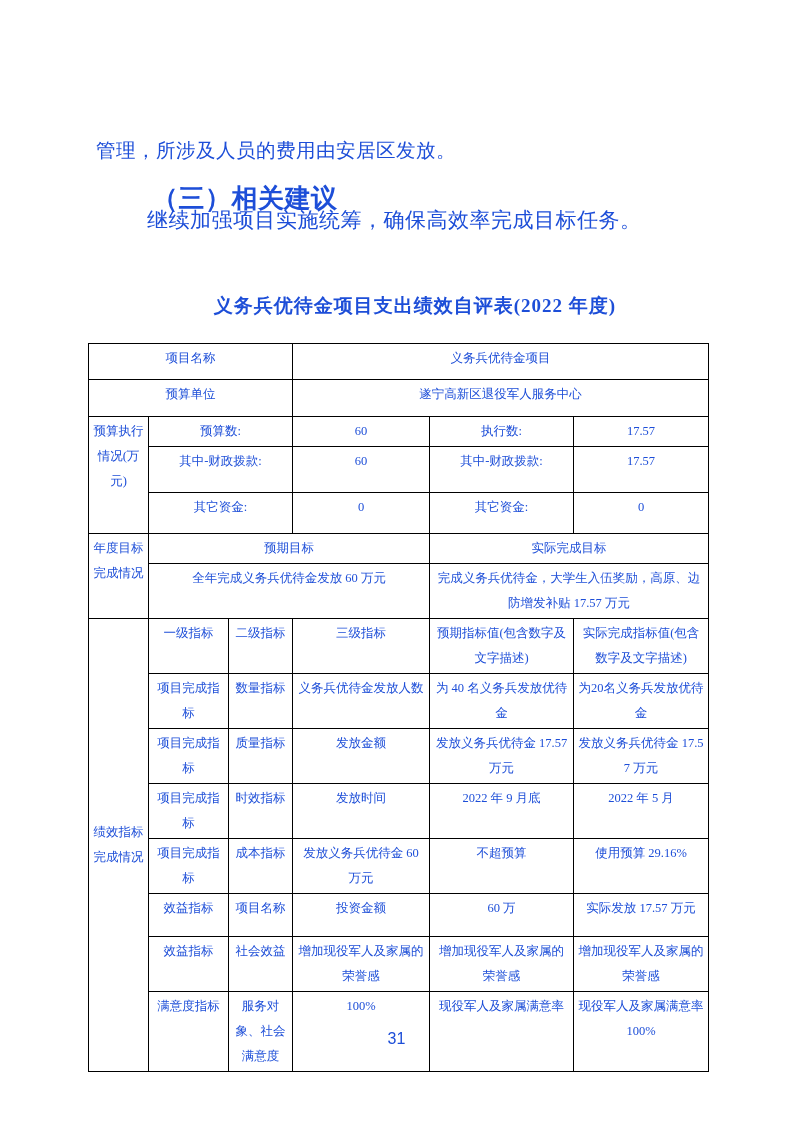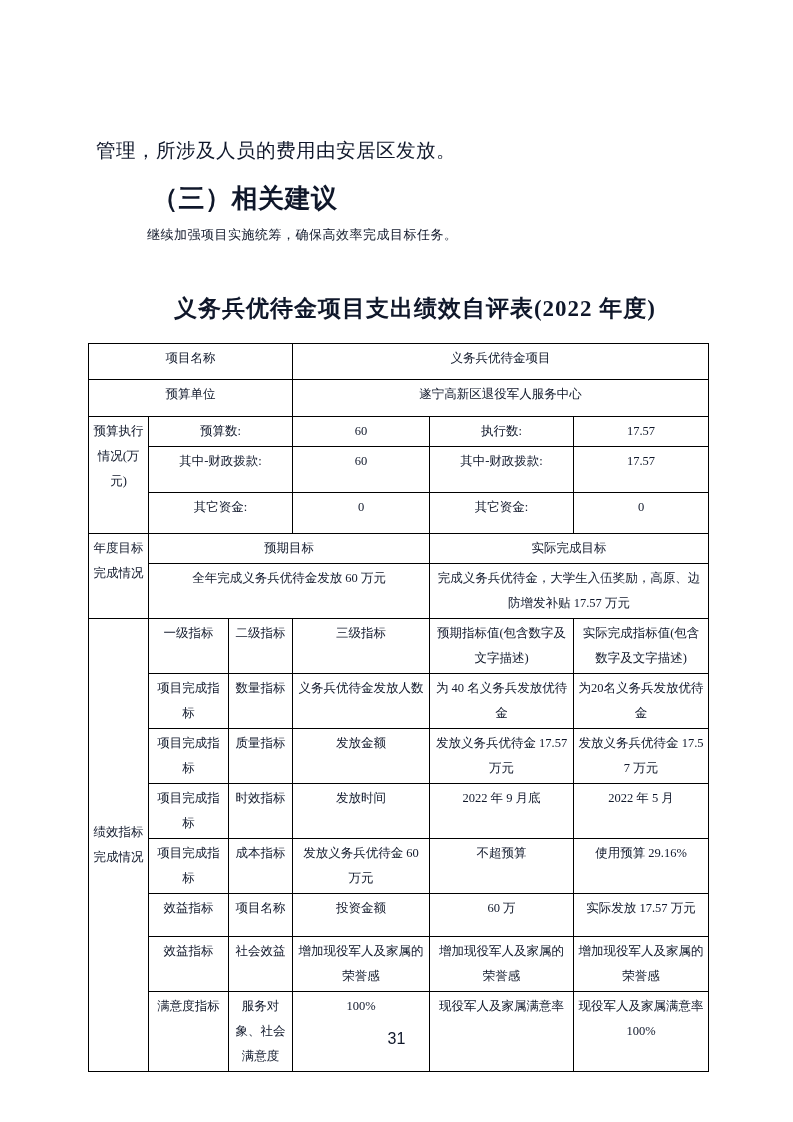--- a/index.html
+++ b/index.html
@@ -3,52 +3,52 @@
 <meta charset="utf-8">
 <style>
   * { margin: 0; padding: 0; box-sizing: border-box; }
   html, body { background: #888; }
   .page {
     position: relative;
     width: 793px;
     height: 1122px;
     margin: 0 auto;
     background: #ffffff;
-    color: #0f172a;
+    color: #1d4ed8;
     font-family: "Liberation Serif", "DejaVu Serif", serif;
     overflow: hidden;
   }
   .para1 {
     position: absolute;
     left: 96px; top: 137px;
     font-size: 19.5px;
     letter-spacing: 0.5px;
     white-space: nowrap;
   }
   .heading3 {
     position: absolute;
     left: 152px; top: 181px;
     font-size: 26px;
     font-weight: bold;
     letter-spacing: 0.5px;
     white-space: nowrap;
   }
   .para2 {
     position: absolute;
-    left: 147px; top: 226px;
-    font-size: 13px;
+    left: 147px; top: 206px;
+    font-size: 21px;
     letter-spacing: 0.5px;
     white-space: nowrap;
   }
   .table-title {
     position: absolute;
     left: 0; top: 293px;
     width: 100%;
     text-align: center;
-    font-size: 23px;
+    font-size: 19px;
     font-weight: bold;
     letter-spacing: 1px;
     padding-left: 37px;
   }
   table.report {
     position: absolute;
     left: 88px; top: 343px;
     width: 620px;
     border-collapse: collapse;
     table-layout: fixed;

